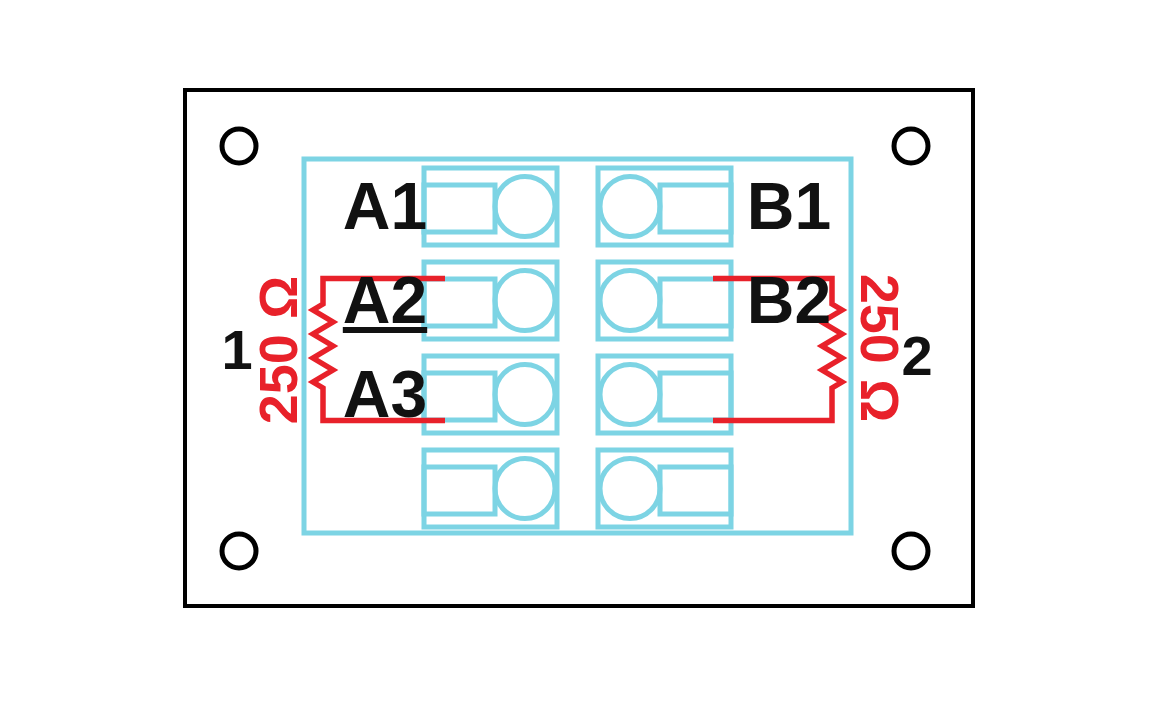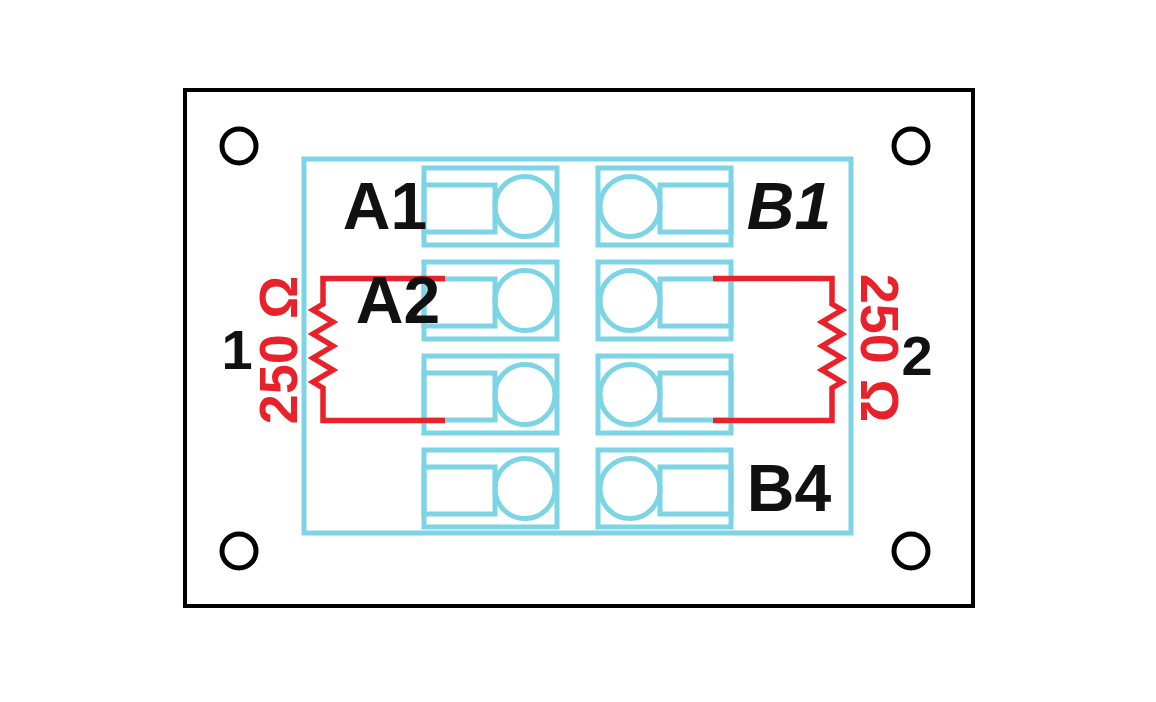--- a/index.html
+++ b/index.html
@@ -96,24 +96,25 @@
       <rect x="660" y="467" width="71" height="47" class="ln-cyan" stroke-width="5"></rect>
       <circle cx="630" cy="488.5" r="30" class="ln-cyan" stroke-width="5"></circle>
     </g>
 
     <path d="M445,278.5 L323,278.5 L323,304 L313,310 L333,322 L313,334 L333,346 L313,358 L333,370 L313,382 L323,388 L323,420.5 L445,420.5" class="ln-red" stroke-width="5.5"></path>
 
     <path d="M713,278.5 L832,278.5 L832,304 L842,310 L822,322 L842,334 L822,346 L842,358 L822,370 L842,382 L832,388 L832,420.5 L713,420.5" class="ln-red" stroke-width="5.5"></path>
   </svg>
 
   <div class="lbl term-lbl" style="left:340px;top:168px;">A1</div>
-  <div class="lbl term-lbl" style="left:353px;top:262px;">A2</div>
+  <div class="lbl term-lbl" style="left:340px;top:262px;text-decoration:underline;">A2</div>
+  <div class="lbl term-lbl" style="left:340px;top:356px;">A3</div>
 
-  <div class="lbl term-lbl" style="left:744px;top:168px;font-style:italic;">B1</div>
-  <div class="lbl term-lbl" style="left:744px;top:450px;">B4</div>
+  <div class="lbl term-lbl" style="left:744px;top:168px;">B1</div>
+  <div class="lbl term-lbl" style="left:744px;top:262px;">B2</div>
 
   <div class="lbl chan-num" style="left:217px;top:322px;">1</div>
   <div class="lbl chan-num" style="left:897px;top:328px;">2</div>
 
   <div class="res-val rot-ccw" style="left:198px;top:328px;">250 Ω</div>
   <div class="res-val rot-cw" style="left:800px;top:326px;">250 Ω</div>
 
 </div>
 
 </body></html>

